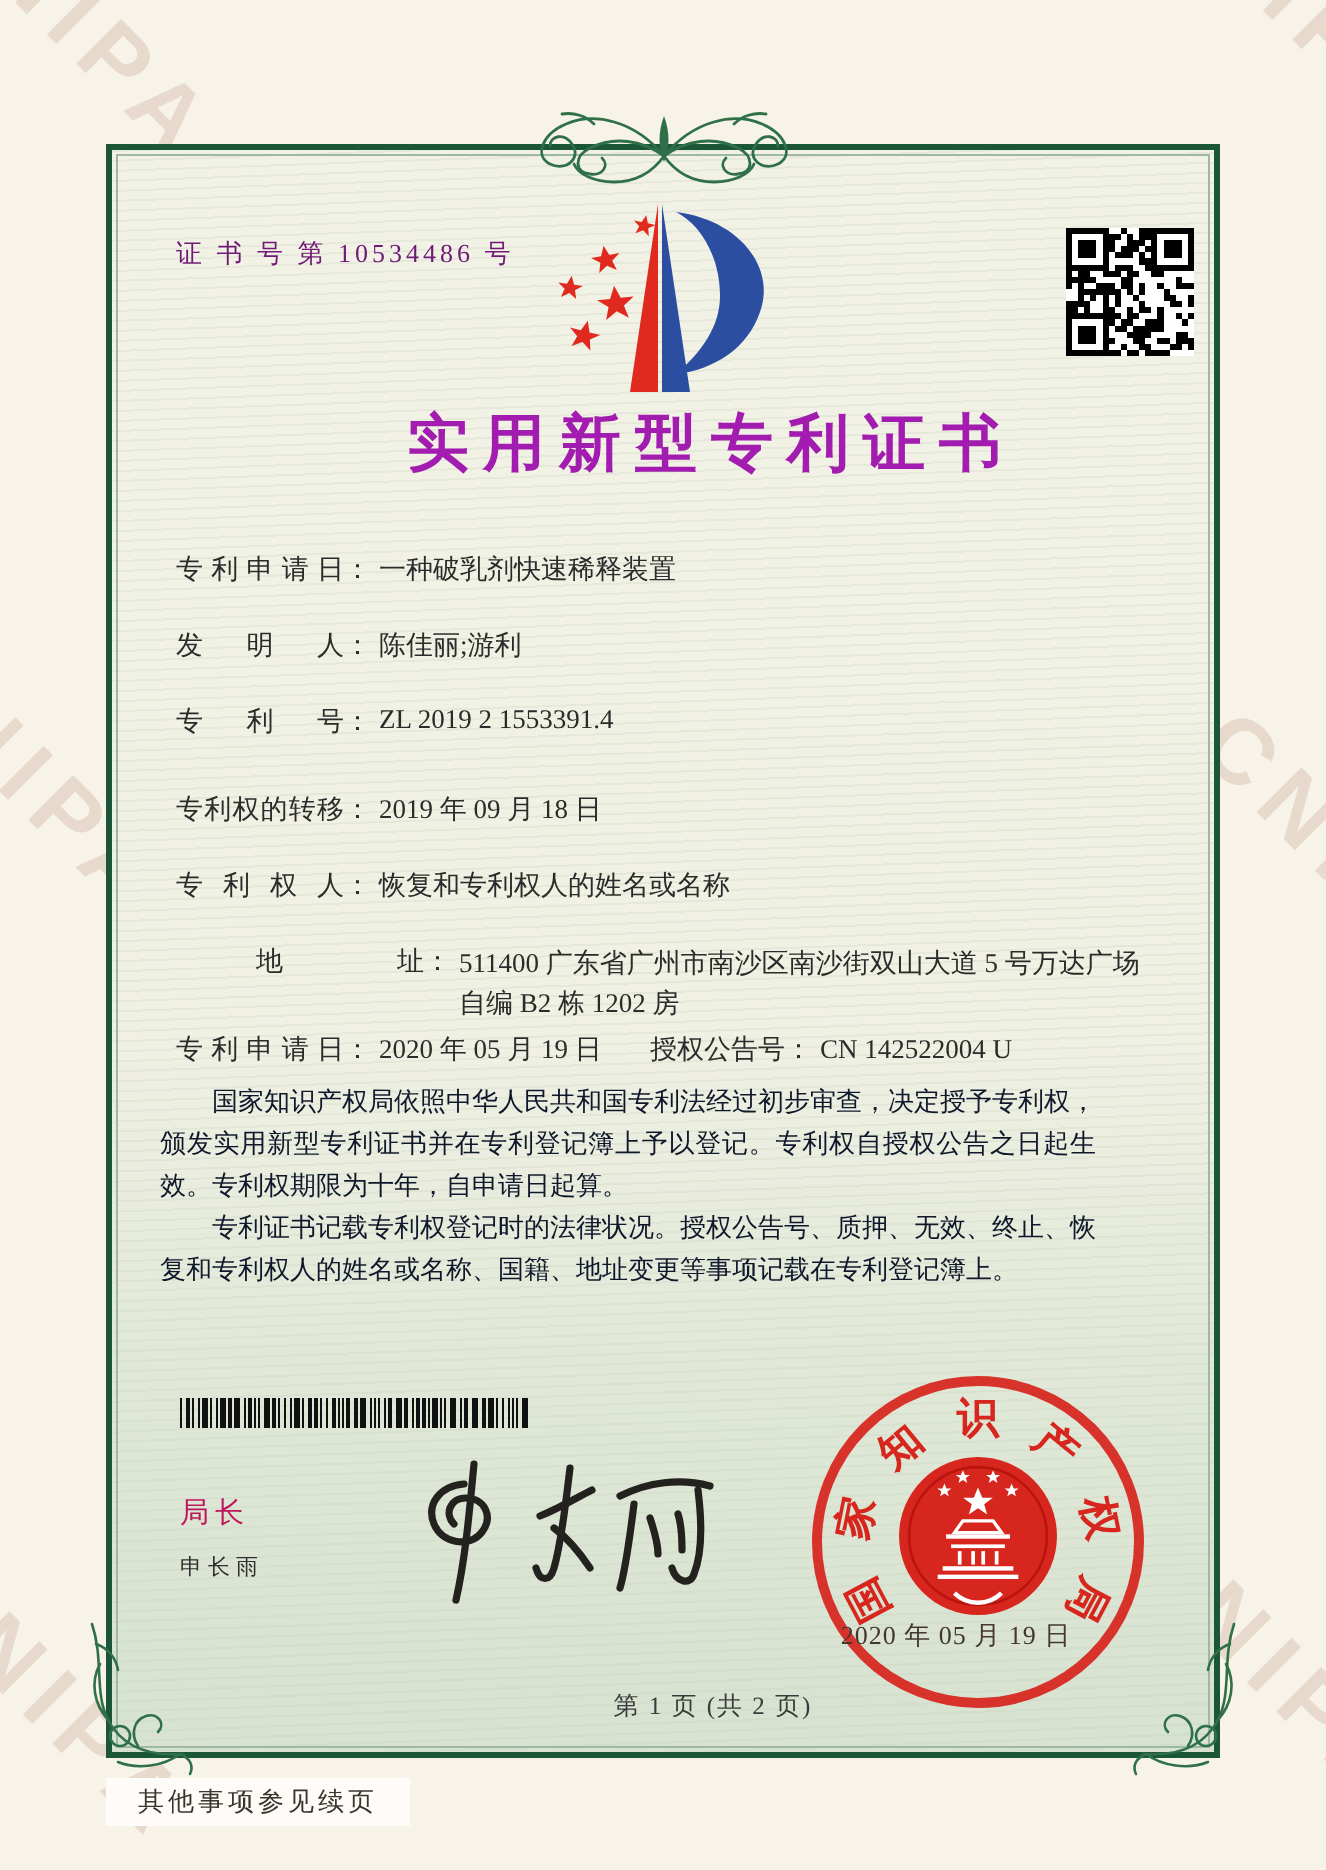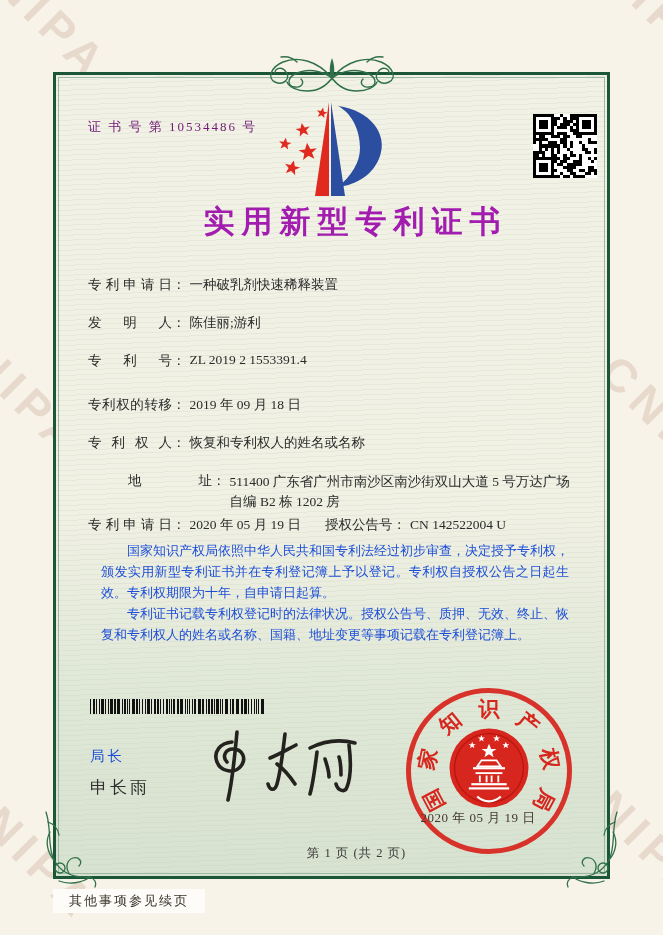--- a/index.html
+++ b/index.html
@@ -31,25 +31,25 @@
     position:absolute;left:53px;top:201px;width:557px;text-align:center;
     font-size:31px;font-weight:bold;letter-spacing:7px;color:#a21caf;z-index:3;padding-left:24px;
   }
   .fields{position:absolute;left:88px;top:276px;width:486px;z-index:3;font-size:13.5px;}
   .frow{position:absolute;left:0;white-space:nowrap;}
   .flabel{display:inline-block;width:84px;text-align:justify;text-align-last:justify;vertical-align:top;}
   .fcolon{display:inline-block;vertical-align:top;}
   .fvalue{display:inline-block;vertical-align:top;margin-left:4px;}
   .fvalue.wrap{white-space:pre-line;width:392px;line-height:20px;}
   .frow-right{position:absolute;left:237px;top:0;white-space:nowrap;}
-  .paras{position:absolute;left:101px;top:540px;width:468px;z-index:3;font-size:13px;line-height:21px;text-align:justify;color:#1d4ed8;}
+  .paras{position:absolute;left:80px;top:540px;width:468px;z-index:3;font-size:13px;line-height:21px;text-align:justify;color:#0f172a;}
   .paras p{margin:0;text-indent:2em;}
   .barcode{position:absolute;left:90px;top:699px;width:178px;height:15px;z-index:3;}
-  .sig-title{position:absolute;left:90px;top:747px;font-size:14.5px;letter-spacing:3px;color:#1d4ed8;z-index:3;}
-  .sig-name{position:absolute;left:90px;top:776px;font-size:17px;letter-spacing:3px;color:#2f2f2f;z-index:3;}
+  .sig-title{position:absolute;left:90px;top:747px;font-size:14.5px;letter-spacing:3px;color:#be185d;z-index:3;}
+  .sig-name{position:absolute;left:90px;top:776px;font-size:11px;letter-spacing:3px;color:#2f2f2f;z-index:3;}
   .signature{position:absolute;left:192px;top:726px;width:170px;height:84px;z-index:4;}
   .seal{position:absolute;left:406px;top:688px;width:166px;height:166px;z-index:4;}
   .seal-ring{position:absolute;inset:0;border:5px solid rgba(215,31,24,0.9);border-radius:50%;box-sizing:border-box;}
   .seal-char{position:absolute;font-size:21px;font-weight:bold;color:#d7261d;width:22px;height:22px;text-align:center;line-height:22px;}
   .emblem{position:absolute;left:41px;top:38px;width:84px;height:84px;}
   .seal-date{position:absolute;left:398px;top:809px;width:160px;text-align:center;font-size:13px;color:#453730;letter-spacing:0.5px;z-index:5;}
   .page-info{position:absolute;left:53px;top:845px;width:607px;text-align:center;font-size:12.5px;color:#3a3a3a;z-index:3;letter-spacing:1px;}
   .footer-note{position:absolute;left:53px;top:889px;width:557px;z-index:3;}
   .footer-note span{display:inline-block;background:#fdfcf8;padding:3px 16px;font-size:13px;letter-spacing:2px;color:#3a352c;}
   .ornament-top{position:absolute;left:237px;top:48px;width:190px;height:48px;z-index:2;}

